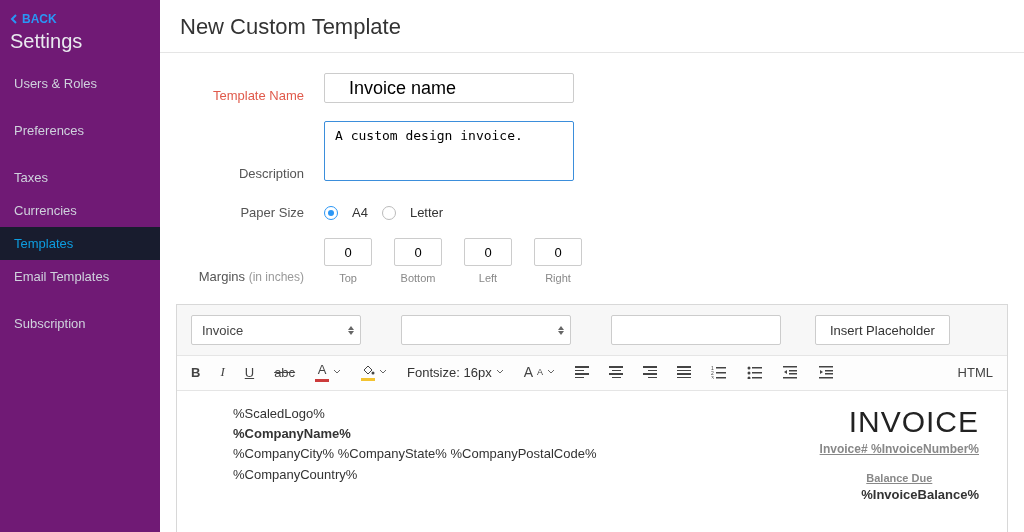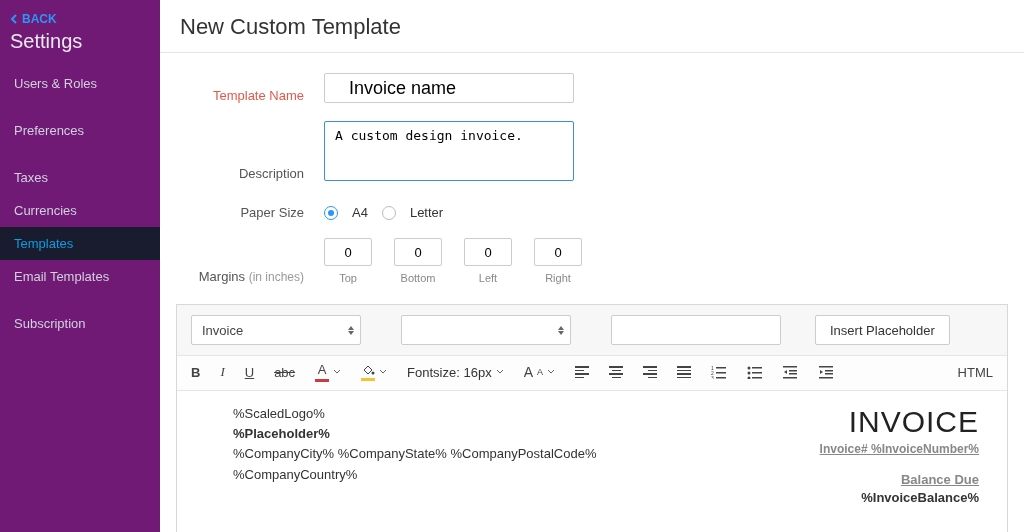--- a/index.html
+++ b/index.html
@@ -268,29 +268,29 @@
         </span>
         <span style="flex:1"></span>
         <span class="tb">HTML</span>
       </div>
 
       <div class="editor-body">
         <div style="display:flex;flex-direction:column;width:100%;">
           <div style="display:flex;justify-content:space-between;gap:20px;">
             <div class="left-col">
               <div class="ph">%ScaledLogo%</div>
-              <div class="ph bold">%Placeholder%</div>
+              <div class="ph bold">%CompanyName%</div>
               <div class="ph">%CompanyCity% %CompanyState% %CompanyPostalCode%</div>
               <div class="ph">%CompanyCountry%</div>
             </div>
             <div class="right-col">
               <div class="inv-title">INVOICE</div>
               <div class="muted bold">Invoice# %InvoiceNumber%</div>
               <div style="height:10px;"></div>
-              <div class="muted bold" style="font-size:13px;">Balance Due</div>
+              <div class="muted bold" style="font-size:11px;text-align:center;">Balance Due</div>
               <div class="bold">%InvoiceBalance%</div>
             </div>
           </div>
 
         </div>
       </div>
     </div>
   </div>
 </div>
 

